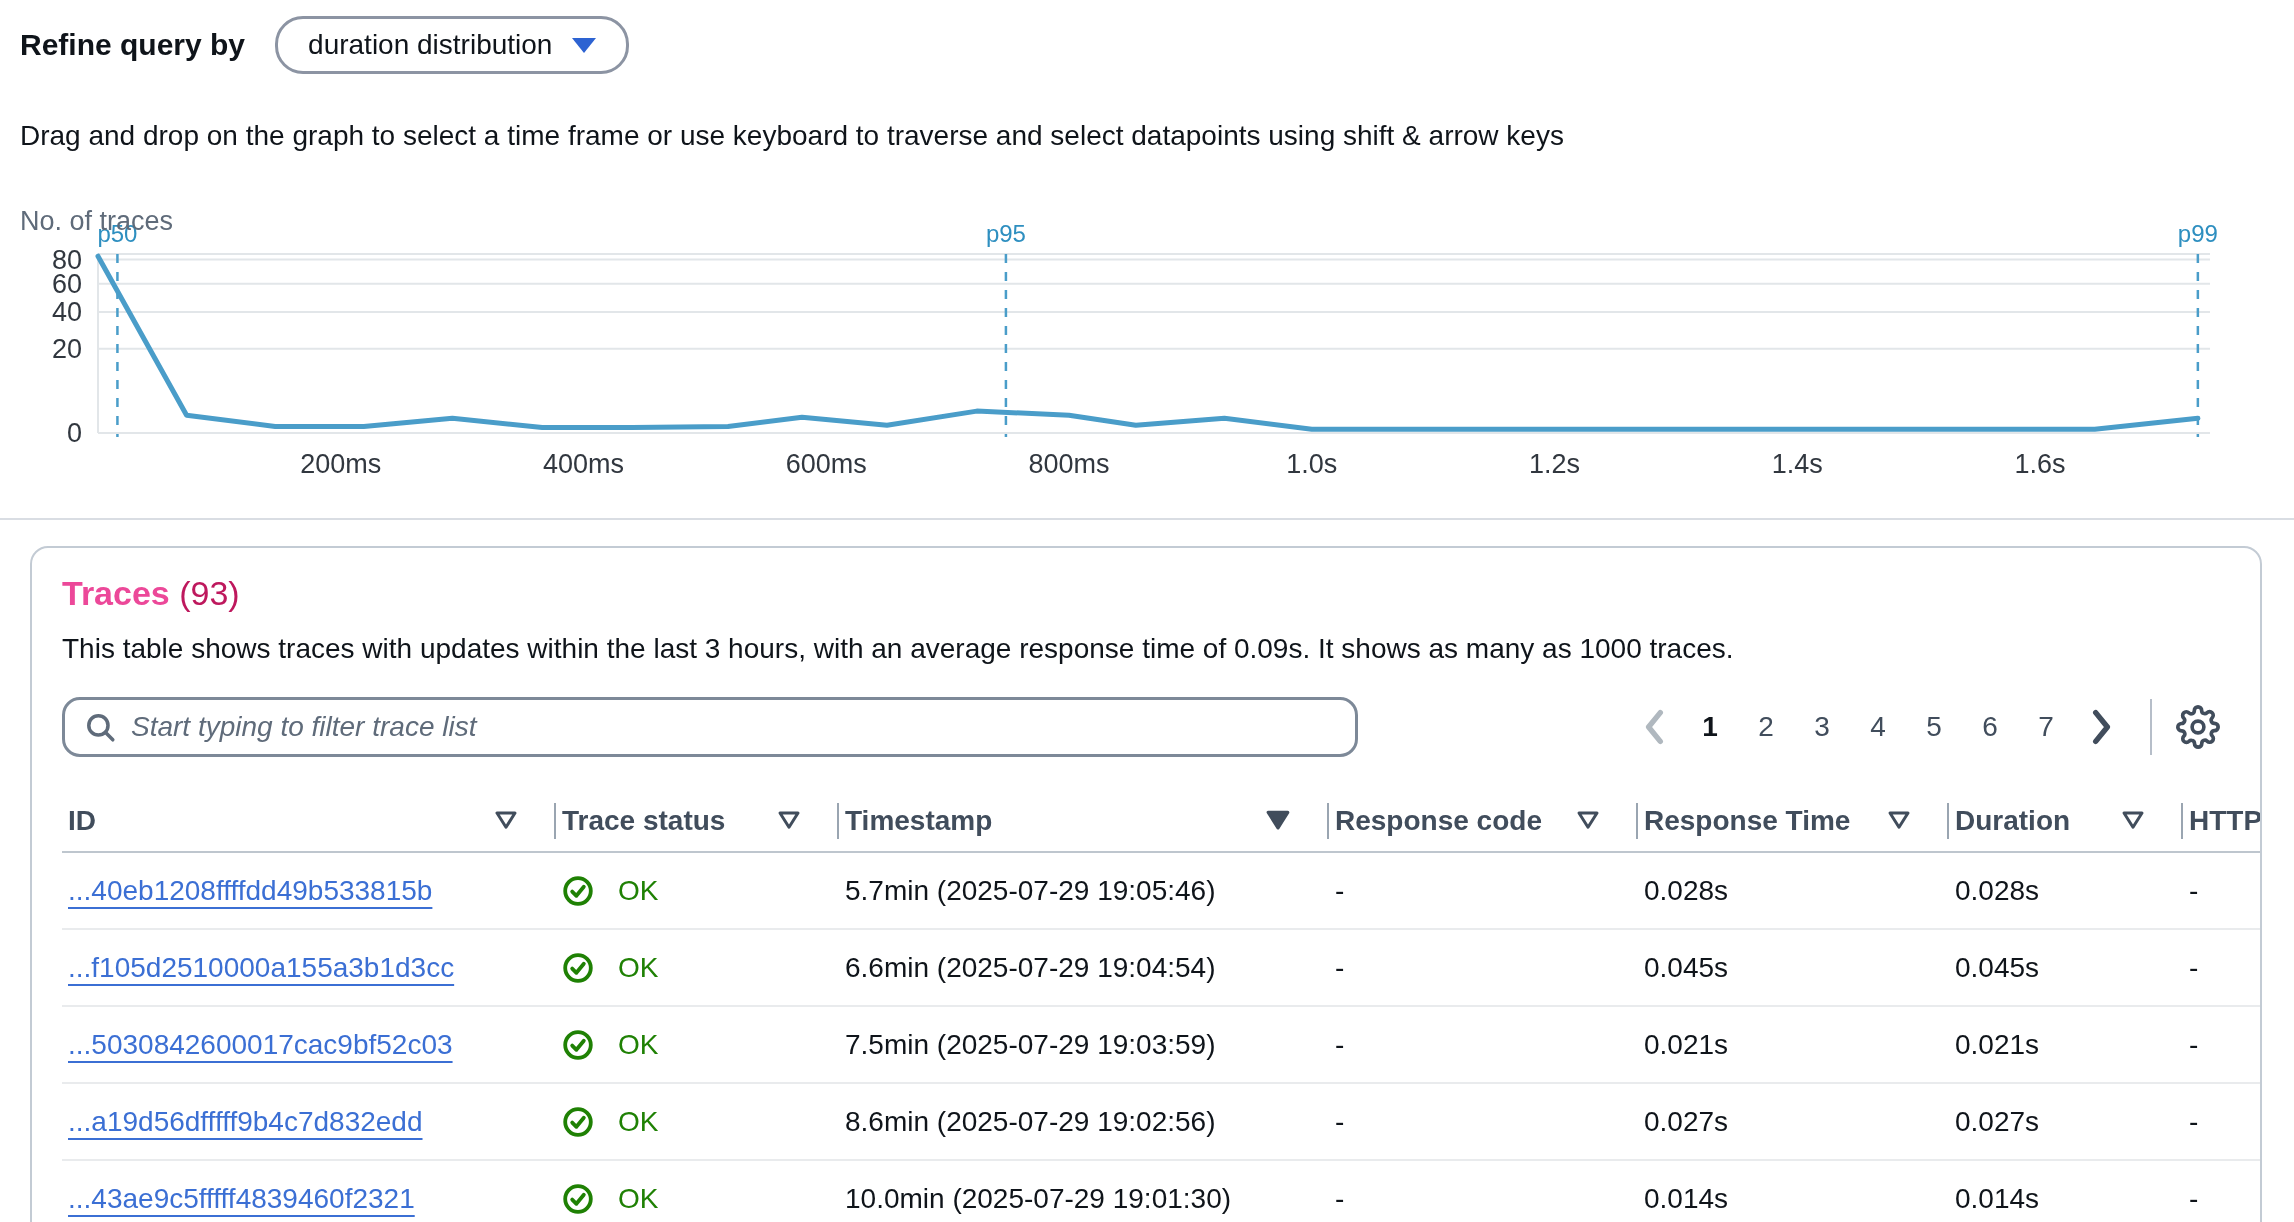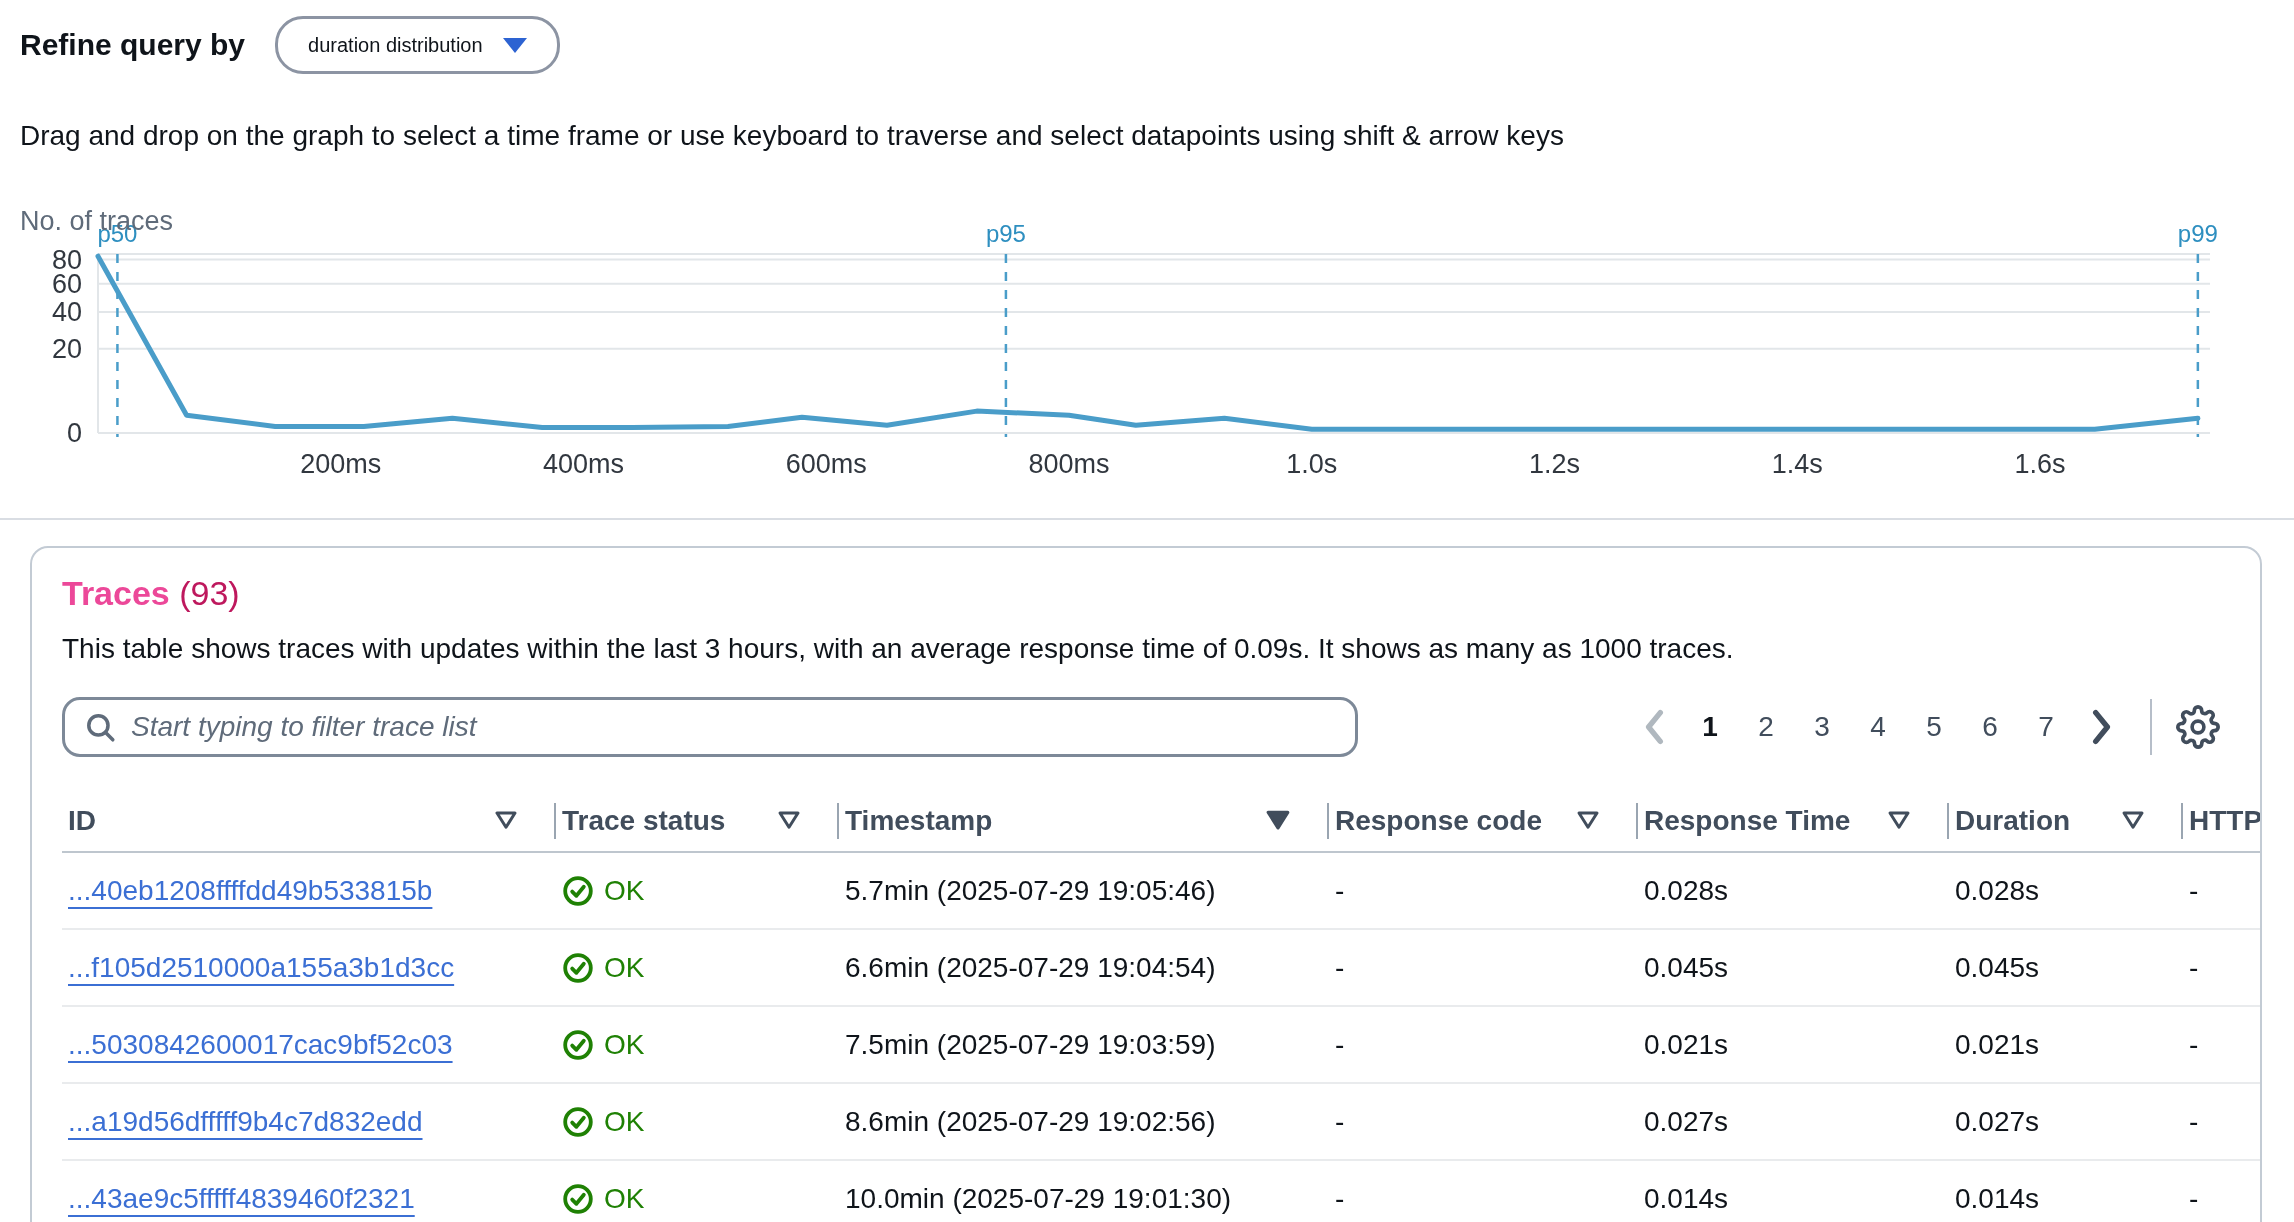--- a/index.html
+++ b/index.html
@@ -10,21 +10,21 @@
     font-family:"Liberation Sans", sans-serif;
   }
 
   
   .refine-row { display:flex; align-items:center; gap:30px; margin:16px 0 0 20px; height:58px; }
   .refine-label { font-size:30px; font-weight:700; }
   .dropdown {
     display:inline-flex; align-items:center; gap:20px;
     height:58px; padding:0 30px;
     background:#fff; border:3px solid #8c94a3; border-radius:28px;
-    font-size:20px; color:#0f141a; cursor:pointer;
+    font-size:28px; color:#0f141a; cursor:pointer;
     font-family:"Liberation Sans", sans-serif;
   }
   .caret {
     width:0; height:0;
     border-left:12px solid transparent; border-right:12px solid transparent;
     border-top:15px solid #2d63d2;
   }
 
   .instruction { margin:46px 20px 0; font-size:28px; color:#0f141a; }
 
@@ -73,21 +73,21 @@
   th::after { content:""; position:absolute; right:0; top:50%; transform:translateY(-50%);
               width:2px; height:36px; background:#9aa5b1; }
   th:last-child::after { display:none; }
   .th-inner { display:flex; align-items:center; justify-content:space-between;
               padding:0 38px 0 6px; white-space:nowrap; overflow:hidden; }
   td { height:77px; font-size:28px; color:#0f141a; border-bottom:2px solid #e9ebed;
        padding:0 0 0 6px; white-space:nowrap; overflow:hidden; }
   tr:last-child td { border-bottom:none; }
   .id-link { color:#3b6fd4; text-decoration:underline; text-underline-offset:7px;
              text-decoration-thickness:2px; }
-  .status { display:flex; align-items:center; gap:10px; color:#1f8104; font-size:28px;text-align:right; }
+  .status { display:flex; align-items:center; gap:24px; color:#1f8104; font-size:28px;text-align:right; }
 </style>
 </head>
 <body>
 
 <div class="refine-row">
   <span class="refine-label">Refine query by</span>
   <button class="dropdown">
     <span>duration distribution</span>
     <span class="caret"></span>
   </button>

